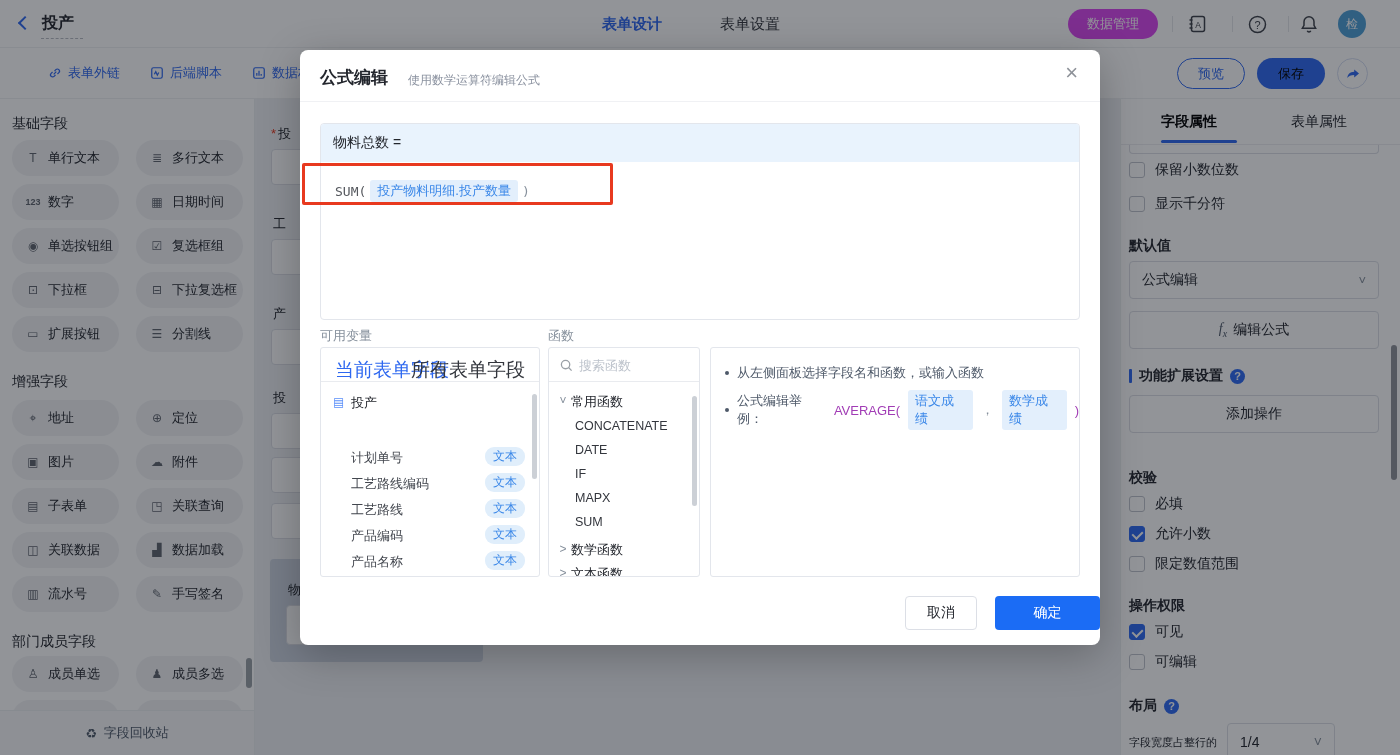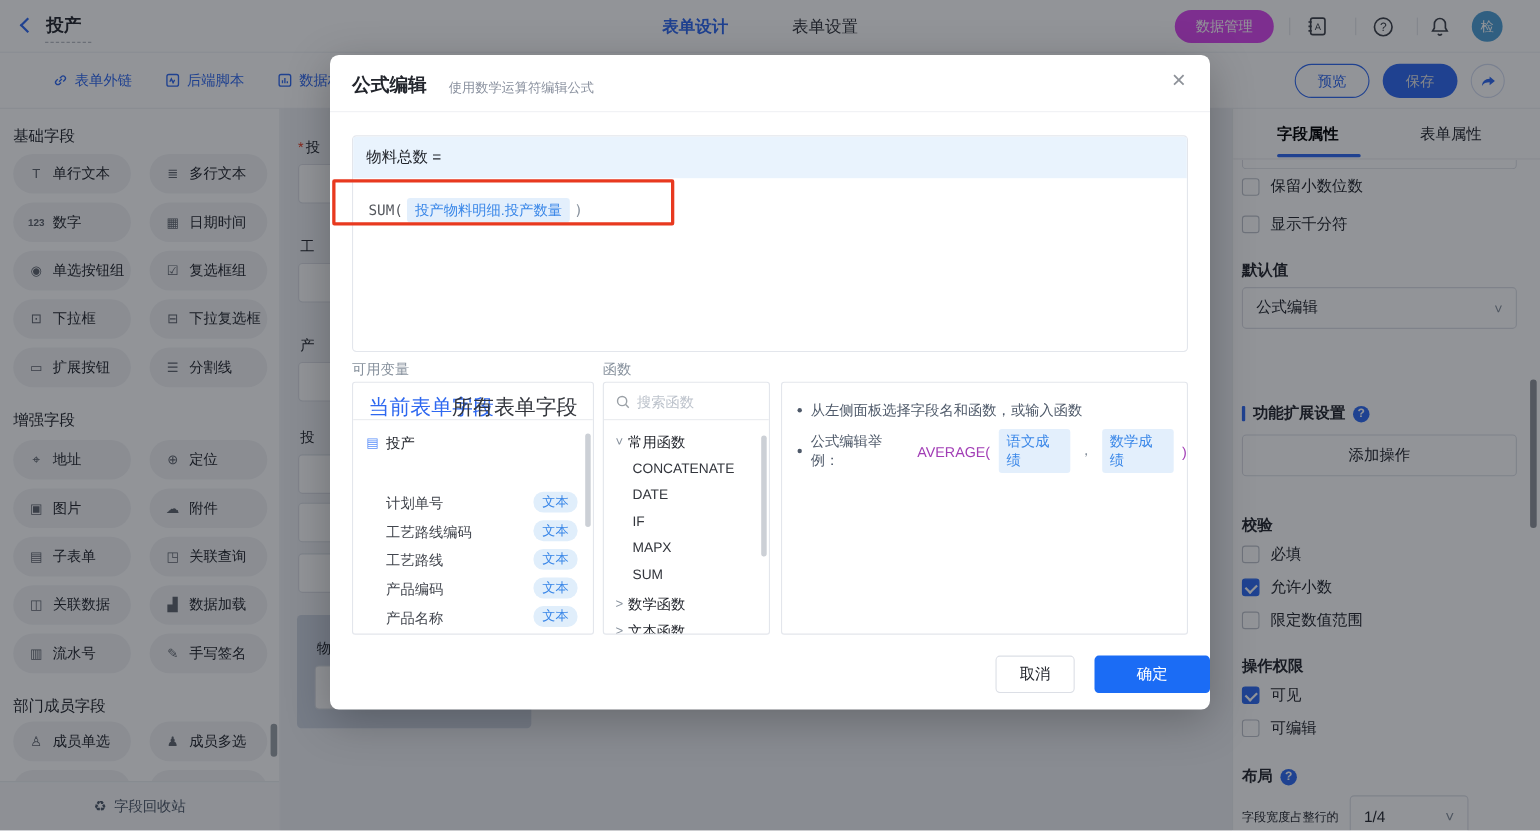--- a/index.html
+++ b/index.html
@@ -14,21 +14,21 @@
   .top-tab.active{color:#2e68f0;font-weight:700}
   .btn-green{position:absolute;left:1068px;top:9px;width:90px;height:30px;border-radius:15px;background:#d946ef;color:#fff;font-size:13px;display:flex;align-items:center;justify-content:center;cursor:pointer}
   .tb-div{position:absolute;top:16px;width:1px;height:16px;background:#e3e5e9}
   .tb-icon{position:absolute;top:13px;width:22px;height:22px;color:#3d4149;cursor:pointer;display:flex;align-items:center;justify-content:center}
   .avatar{position:absolute;left:1338px;top:10px;width:28px;height:28px;border-radius:50%;background:#4d9fd6;color:#fff;font-size:12px;display:flex;align-items:center;justify-content:center;cursor:pointer}
   
   .toolbar{position:absolute;left:0;top:48px;width:1400px;height:51px;background:#fff;border-bottom:1px solid #eef0f3;z-index:1}
   .tool-link{position:absolute;top:16px;display:flex;gap:6px;align-items:center;color:#2e68f0;font-size:13px;cursor:pointer}
   .pill-btn{position:absolute;top:10px;width:68px;height:31px;border-radius:16px;font-size:13px;display:flex;align-items:center;justify-content:center;cursor:pointer}
   .pill-btn.outline{border:1px solid #2e68f0;color:#2e68f0;background:#fff}
-  .pill-btn.solid{background:#2e68f0;color:#e5e5e5}
+  .pill-btn.solid{background:#2e68f0;color:#000000}
   .share-circle{position:absolute;left:1337px;top:10px;width:31px;height:31px;border-radius:50%;border:1px solid #d4dcf0;background:#fff;display:flex;align-items:center;justify-content:center;color:#2e68f0;cursor:pointer}
   
   .lsidebar{position:absolute;left:0;top:99px;width:255px;height:656px;background:#fff;border-right:1px solid #eceef1;z-index:1;overflow:hidden}
   .sec-title{position:absolute;left:12px;font-size:14px;font-weight:400;color:#23262d}
   .fpill{position:absolute;width:107px;height:36px;border-radius:18px;background:#f2f3f5;display:flex;align-items:center;padding-left:13px;gap:7px;cursor:pointer}
   .fpill .gi{font-size:12px;color:#5f646d;width:16px;text-align:center;flex:0 0 auto}
   .fpill .gl{font-size:13px;color:#23262d;white-space:nowrap}
   .lfooter{position:absolute;left:0;bottom:0;width:100%;height:45px;background:#f7f8fa;border-top:1px solid #eceef1;display:flex;align-items:center;justify-content:center;gap:7px;font-size:13px;color:#4e5969;cursor:pointer}
   .lthumb{position:absolute;right:2px;top:559px;width:6px;height:30px;border-radius:3px;background:#9aa0a6;cursor:pointer}
   
@@ -304,20 +304,24 @@
   <div class="cbrow" style="top:96px">
     <span class="cb"></span>
     <span class="cblabel">显示千分符</span>
   </div>
 
   <div class="rsec" style="top:138px">默认值</div>
   <div class="rselect" style="top:162px">
     <span>公式编辑</span>
     <span class="chev">˅</span>
   </div>
+  <div class="rbutton" style="top:212px">
+    <span class="fx">f<sub>x</sub></span>
+    <span>编辑公式</span>
+  </div>
 
   <div class="rsec" style="top:268px">
     <span class="bluebar"></span>
     <span>功能扩展设置</span>
     <span class="qmark">?</span>
   </div>
   <div class="rbutton" style="top:296px">
     <span>添加操作</span>
   </div>
 

